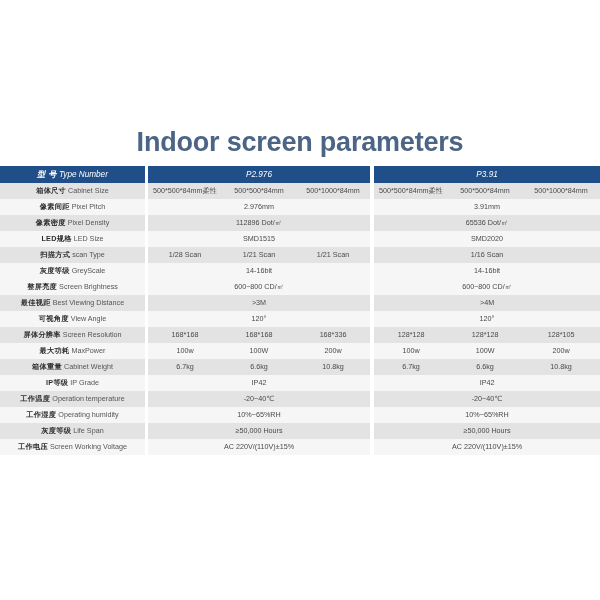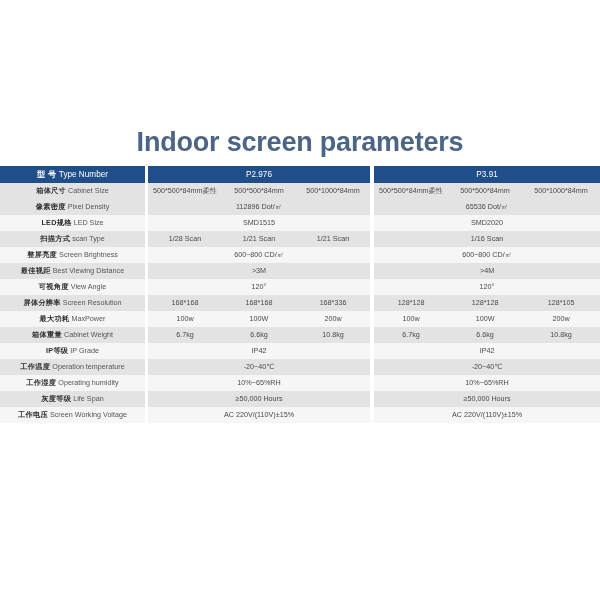--- a/index.html
+++ b/index.html
@@ -63,20 +63,21 @@
   td.lbl .en{color:#555;}
 
   
   tr.head td{
     background:#1f4e88;
     color:#ffffff;
     font-size:8.2px;
     height:17px;
     line-height:17px;
     font-weight:normal;
+    font-style:italic;
   }
   tr.head td.lbl{
     background:#1f4e88;
     color:#ffffff;
   }
   tr.head td.lbl .cn{color:#ffffff;font-weight:bold;}
   tr.head td.lbl .en{color:#ffffff;}
 
   
   tr.odd td{background:#e3e3e3;margin-top:20px;}
@@ -119,20 +120,27 @@
             <td class="lbl"><span class="cn">箱体尺寸</span><span class="en"> Cabinet Size</span></td>
             <td class="gutter"></td>
             <td class="sub subfirst">500*500*84mm柔性</td>
             <td class="sub">500*500*84mm</td>
             <td class="sub">500*1000*84mm</td>
             <td class="gutter"></td>
             <td class="sub subfirst">500*500*84mm柔性</td>
             <td class="sub">500*500*84mm</td>
             <td class="sub">500*1000*84mm</td>
           </tr>
+          <tr class="even">
+            <td class="lbl"><span class="cn">像素间距</span><span class="en"> Pixel Pitch</span></td>
+            <td class="gutter"></td>
+            <td colspan="3" class="sub subfirst">2.976mm</td>
+            <td class="gutter"></td>
+            <td colspan="3" class="sub subfirst">3.91mm</td>
+          </tr>
           <tr class="odd">
             <td class="lbl"><span class="cn">像素密度</span><span class="en"> Pixel Density</span></td>
             <td class="gutter"></td>
             <td colspan="3" class="sub subfirst">112896 Dot/㎡</td>
             <td class="gutter"></td>
             <td colspan="3" class="sub subfirst">65536 Dot/㎡</td>
           </tr>
           <tr class="even">
             <td class="lbl"><span class="cn">LED规格</span><span class="en"> LED Size</span></td>
             <td class="gutter"></td>
@@ -143,20 +151,27 @@
           <tr class="odd">
             <td class="lbl"><span class="cn">扫描方式</span><span class="en"> scan Type</span></td>
             <td class="gutter"></td>
             <td class="sub subfirst">1/28 Scan</td>
             <td class="sub">1/21 Scan</td>
             <td class="sub">1/21 Scan</td>
             <td class="gutter"></td>
             <td colspan="3" class="sub subfirst">1/16 Scan</td>
           </tr>
           <tr class="even">
+            <td class="lbl"><span class="cn">灰度等级</span><span class="en"> GreyScale</span></td>
+            <td class="gutter"></td>
+            <td colspan="3" class="sub subfirst">14-16bit</td>
+            <td class="gutter"></td>
+            <td colspan="3" class="sub subfirst">14-16bit</td>
+          </tr>
+          <tr class="even">
             <td class="lbl"><span class="cn">整屏亮度</span><span class="en"> Screen Brightness</span></td>
             <td class="gutter"></td>
             <td colspan="3" class="sub subfirst">600~800 CD/㎡</td>
             <td class="gutter"></td>
             <td colspan="3" class="sub subfirst">600~800 CD/㎡</td>
           </tr>
           <tr class="odd">
             <td class="lbl"><span class="cn">最佳视距</span><span class="en"> Best Viewing Distance</span></td>
             <td class="gutter"></td>
             <td colspan="3" class="sub subfirst">&gt;3M</td>

